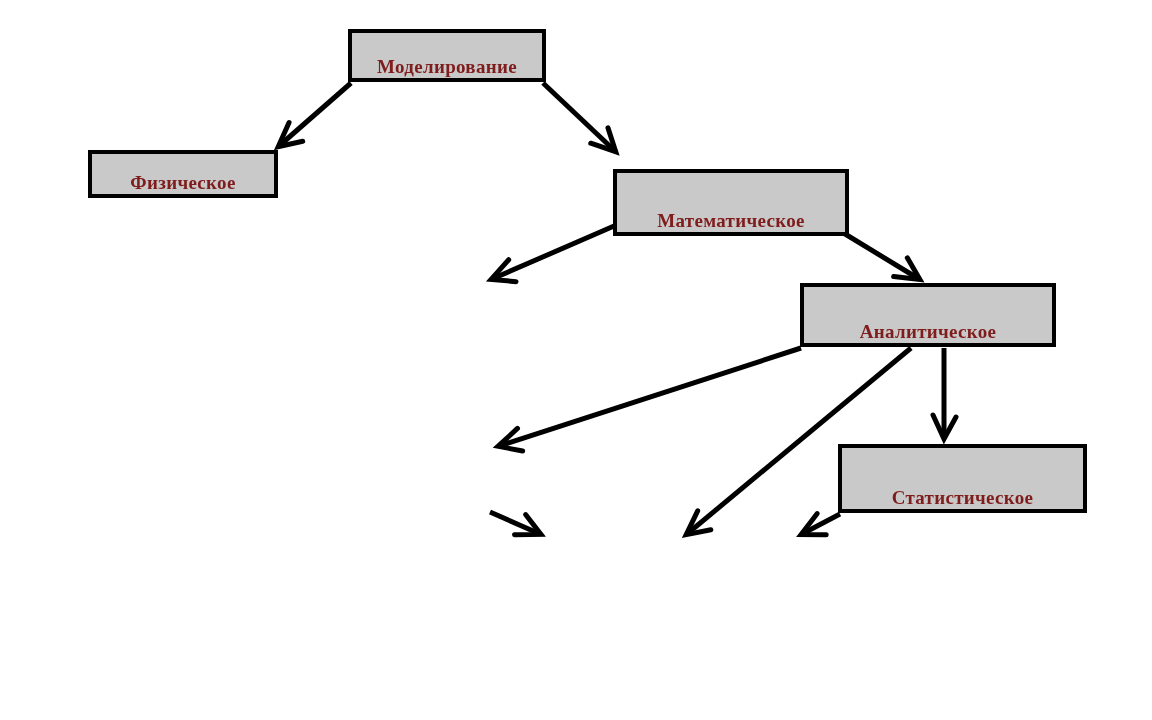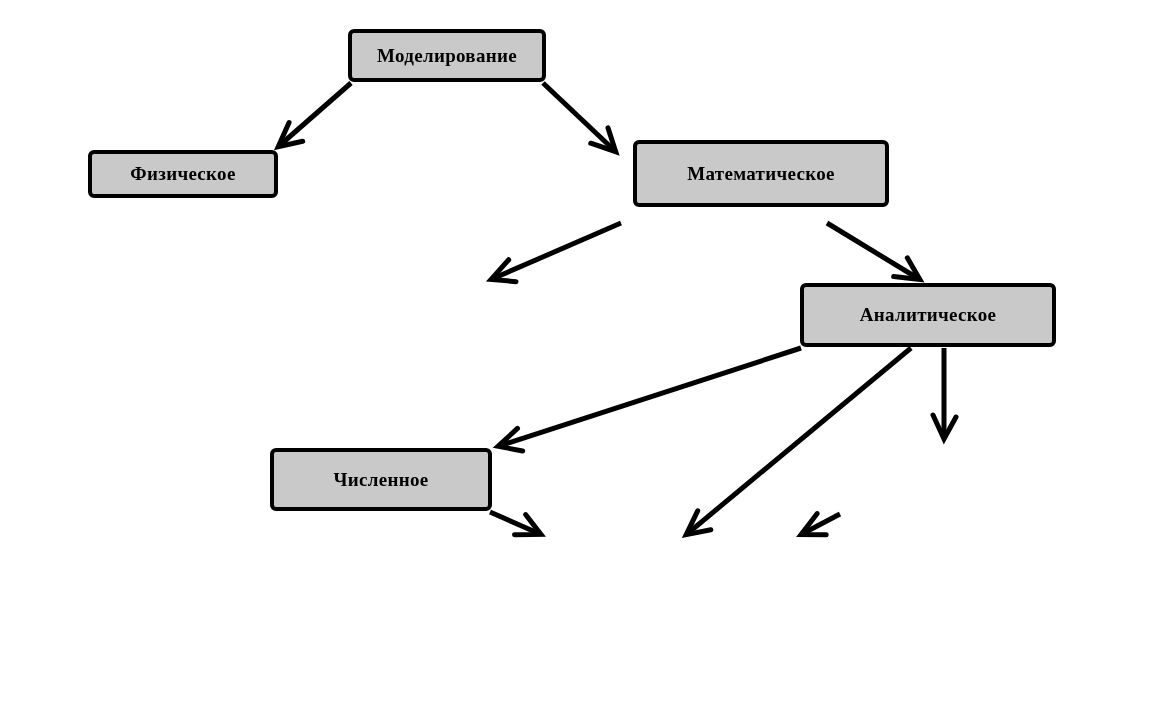--- a/index.html
+++ b/index.html
@@ -20,33 +20,33 @@
     left: 0;
     top: 0;
     width: 1152px;
     height: 720px;
   }
   .node {
     position: absolute;
     box-sizing: border-box;
     background: #c9c9c9;
     border: 4px solid #000000;
-    border-radius: 6px;
+    border-radius: 0;
     display: flex;
-    align-items: center;
+    align-items: flex-end;
     justify-content: center;
     font-weight: bold;
     font-size: 19px;
-    color: #000000;
+    color: #7f1d1d;
     letter-spacing: 0.3px;
     text-align: center;
   }
   #n-model { left: 348px; top:  29px; width: 198px; height: 53px; }
   #n-fiz   { left:  88px; top: 150px; width: 190px; height: 48px; }
-  #n-mat   { left: 613px; top: 140px; width: 256px; height: 67px; margin-left: 20px; }
+  #n-mat   { left: 613px; top: 169px; width: 236px; height: 67px; }
   #n-anal  { left: 377px; top: 283px; width: 241px; height: 66px; }
   #n-komp  { left: 800px; top: 283px; width: 256px; height: 64px; }
   #n-chis  { left: 270px; top: 448px; width: 222px; height: 63px; }
   #n-stat  { left: 838px; top: 444px; width: 249px; height: 69px; }
   #n-imit  { left: 543px; top: 538px; width: 252px; height: 66px; }
 </style>
 </head>
 <body>
 
 <div class="canvas">
@@ -79,19 +79,19 @@
 
   <div class="node" id="n-mat">
     <span>Математическое</span>
   </div>
 
 
   <div class="node" id="n-komp">
     <span>Аналитическое</span>
   </div>
 
-  <div class="node" id="n-chis">
-    <span>Численное</span>
+
+  <div class="node" id="n-stat">
+    <span>Статистическое</span>
   </div>
-
 
 
 </div>
 
 </body></html>

